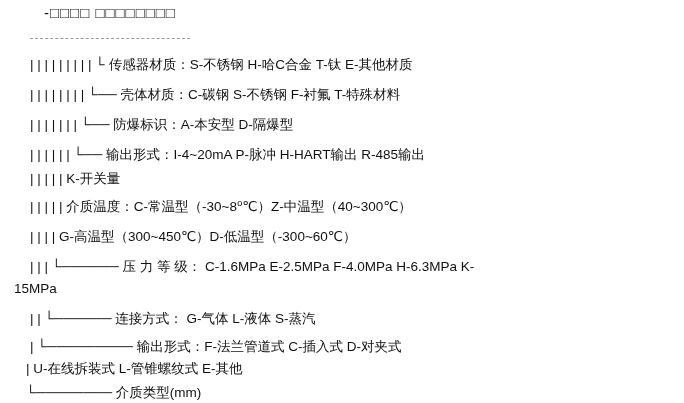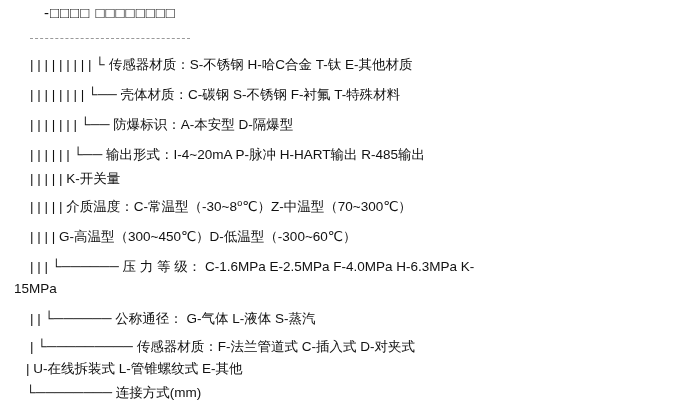--- a/index.html
+++ b/index.html
@@ -72,44 +72,44 @@
 
   <div class="row" style="top:146px;padding-left:30px;">
     <span class="txt">|   | | | | | └── 输出形式：I-4~20mA P-脉冲 H-HART输出 R-485输出</span>
   </div>
 
   <div class="row" style="top:170px;padding-left:30px;">
     <span class="txt">|   | | | | K-开关量</span>
   </div>
 
   <div class="row" style="top:198px;padding-left:30px;">
-    <span class="txt">|   | | | | 介质温度：C-常温型（-30~8⁰℃）Z-中温型（70~300℃）</span>
+    <span class="txt">|   | | | | 介质温度：C-常温型（-30~8⁰℃）Z-中温型（40~300℃）</span>
   </div>
 
   <div class="row" style="top:228px;padding-left:30px;">
     <span class="txt">|   | | | G-高温型（300~450℃）D-低温型（-300~60℃）</span>
   </div>
 
   <div class="row" style="top:258px;padding-left:30px;">
     <span class="txt">|   | | └────── 压 力 等 级： C-1.6MPa E-2.5MPa F-4.0MPa H-6.3MPa K-</span>
   </div>
 
   <div class="row" style="top:280px;padding-left:14px;">
     <span class="txt">15MPa</span>
   </div>
 
   <div class="row" style="top:310px;padding-left:30px;">
-    <span class="txt">|   | └────── 公称通径： G-气体 L-液体 S-蒸汽</span>
+    <span class="txt">|   | └────── 连接方式： G-气体 L-液体 S-蒸汽</span>
   </div>
 
   <div class="row" style="top:338px;padding-left:30px;">
-    <span class="txt">|   └───────── 传感器材质：F-法兰管道式 C-插入式 D-对夹式</span>
+    <span class="txt">|   └───────── 输出形式：F-法兰管道式 C-插入式 D-对夹式</span>
   </div>
 
   <div class="row" style="top:360px;padding-left:26px;">
     <span class="txt">| U-在线拆装式 L-管锥螺纹式 E-其他</span>
   </div>
 
   <div class="row" style="top:384px;padding-left:26px;">
-    <span class="txt">└──────── 连接方式(mm)</span>
+    <span class="txt">└──────── 介质类型(mm)</span>
   </div>
 
 </div>
 
 </body></html>

